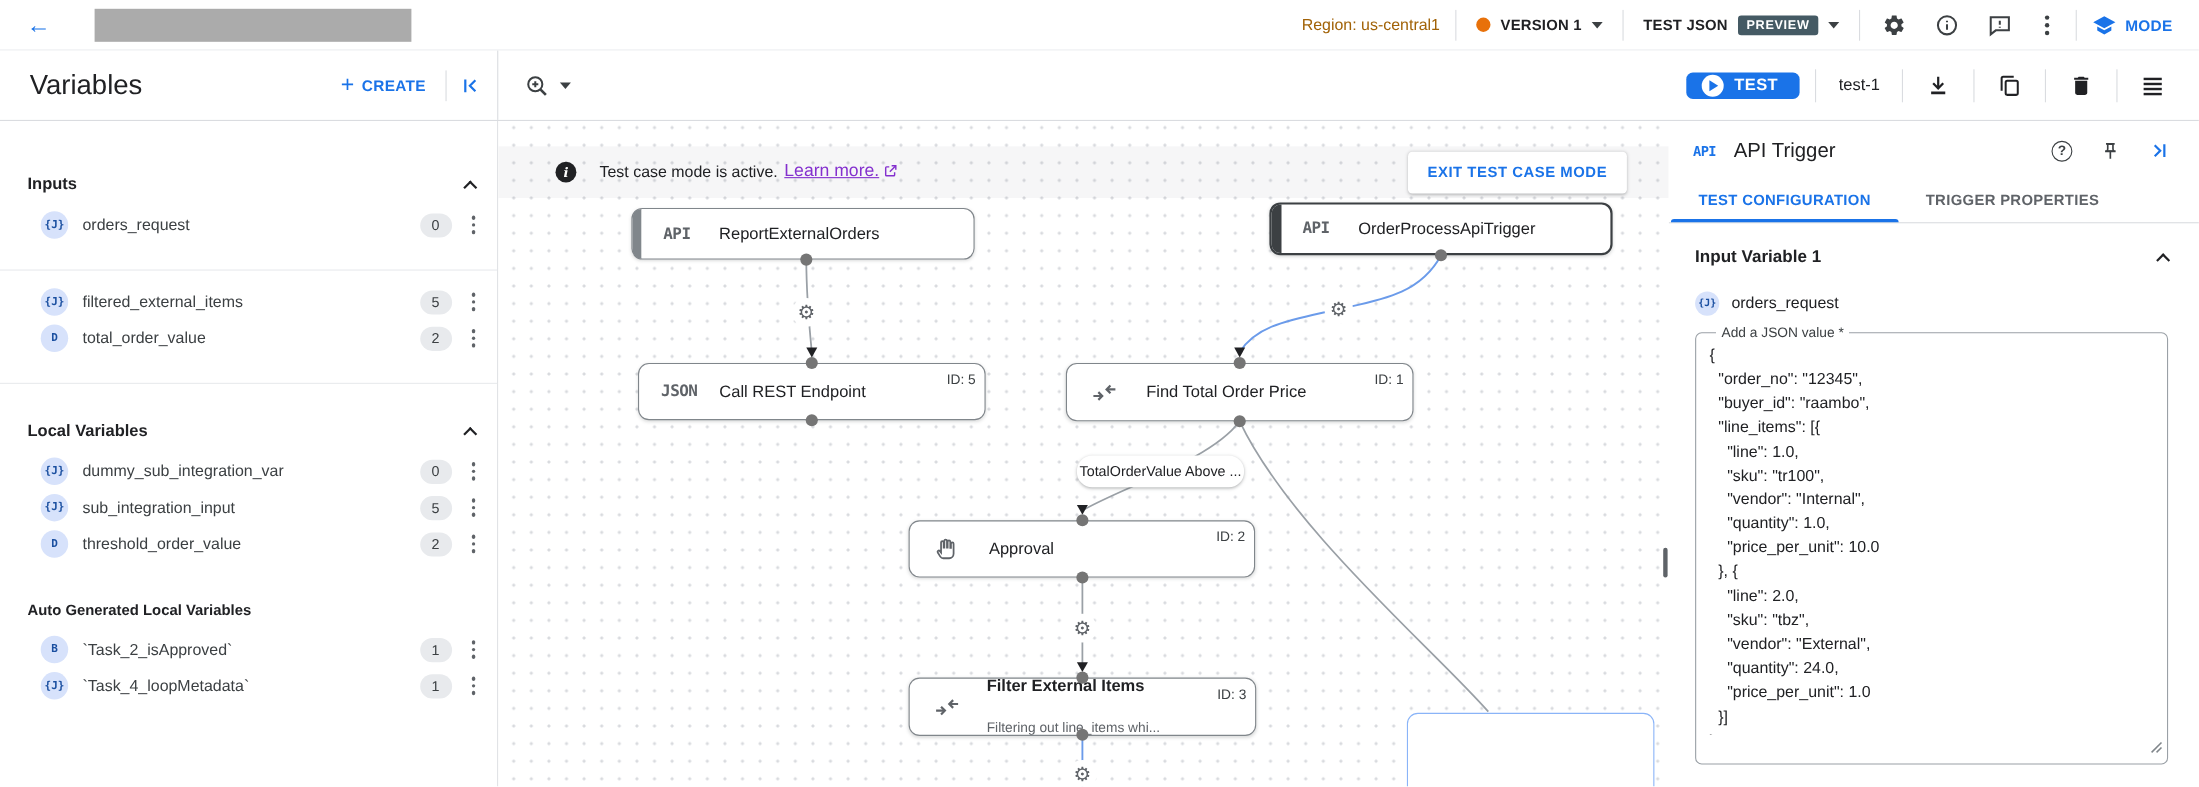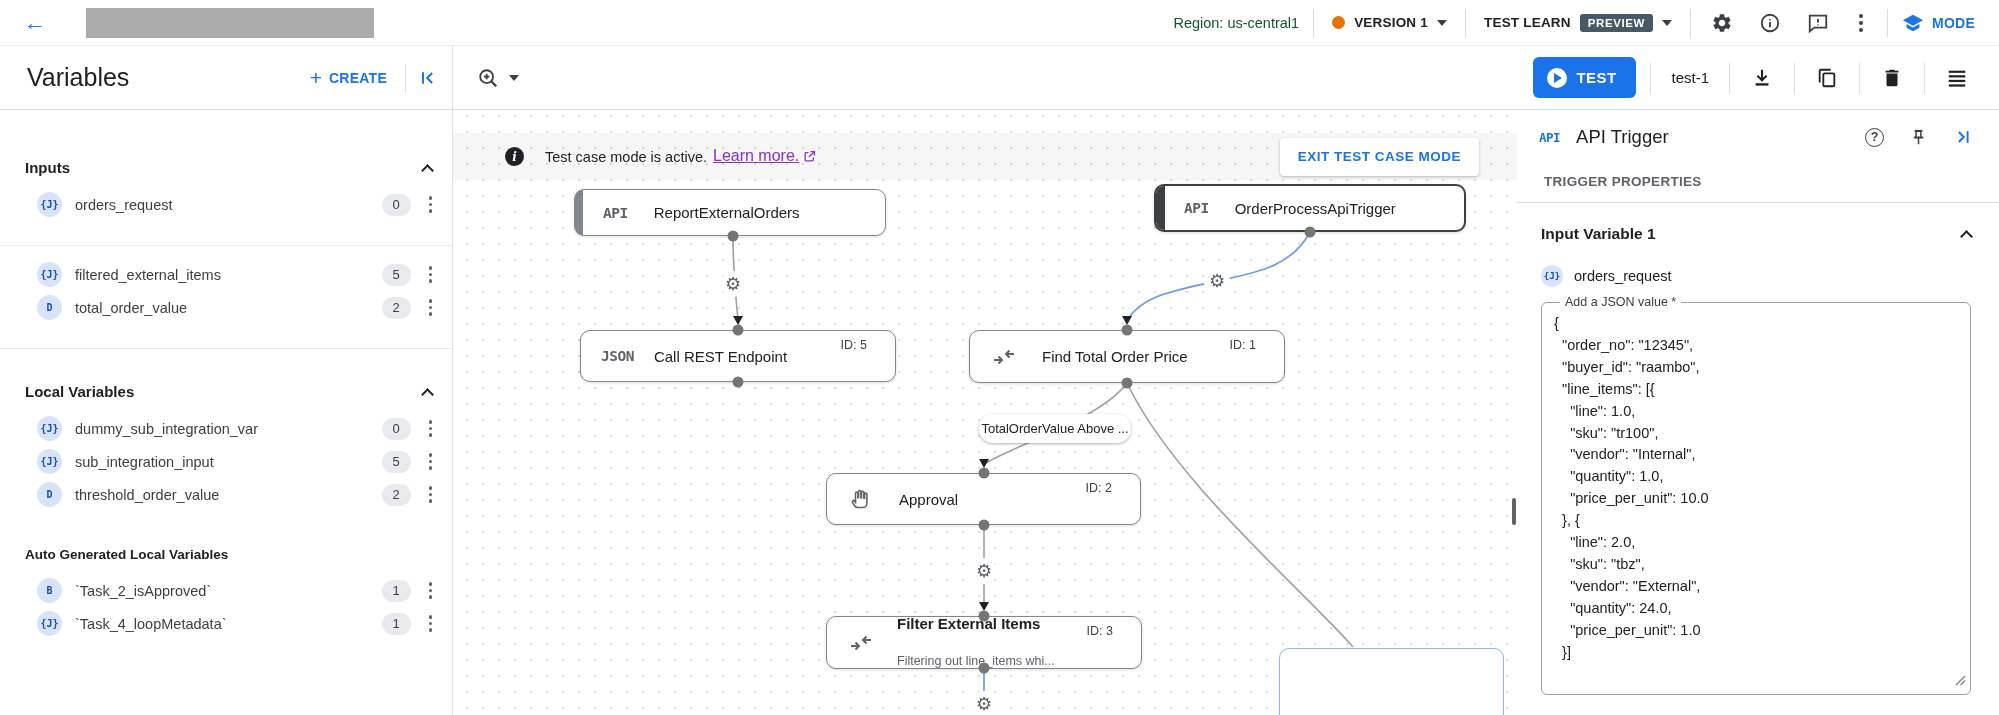--- a/index.html
+++ b/index.html
@@ -5,21 +5,21 @@
   * { margin:0; padding:0; box-sizing:border-box; }
   html,body { width:1999px; height:715px; overflow:hidden; }
   body { font-family:"Liberation Sans", sans-serif; background:#fff; color:#202124; }
   .app { position:relative; width:1999px; height:715px; background:#fff; }
 
   
   .topbar { height:46px; display:flex; align-items:center; border-bottom:1px solid #e8eaed; padding:0 24px 0 16px; background:#fff; }
   .back-btn { color:#1a73e8; font-size:22px; line-height:1; cursor:pointer; padding:4px 8px; }
   .redacted-title { width:288px; height:30px; background:#ababab; margin-left:32px; }
   .topbar-right { margin-left:auto; display:flex; align-items:center; gap:14px; }
-  .region-text { color:#14532d; font-size:14.5px;margin-left:13px; }
+  .region-text { color:#a16207; font-size:14.5px;margin-left:13px; }
   .tb-sep { width:1px; height:28px; background:#dadce0; }
   .version-chip, .testcase-chip { display:flex; align-items:center; gap:9px; cursor:pointer; padding:0 4px; }
   .version-dot { width:13px; height:13px; border-radius:50%; background:#e8710a; }
   .chip-label { font-size:13.5px; font-weight:bold; letter-spacing:.2px; color:#202124; }
   .caret-down { width:0; height:0; border-left:5px solid transparent; border-right:5px solid transparent; border-top:6px solid #3c4043; }
   .preview-badge { background:#455a64; color:#fff; font-size:11.5px; font-weight:bold; letter-spacing:.6px; padding:3px 8px; border-radius:3px; }
   .icon-btn { width:34px; height:34px; display:flex; align-items:center; justify-content:center; cursor:pointer; }
   .icon-btn svg { display:block; }
   .kebab { display:flex; flex-direction:column; gap:3px; align-items:center; cursor:pointer; padding:4px 10px; }
   .kebab i { width:4px; height:4px; border-radius:50%; background:#3c4043; }
@@ -30,21 +30,21 @@
   .tb-left { width:453px; height:100%; display:flex; align-items:center; padding:0 14px 0 27px; border-right:1px solid #dadce0; }
   .tb-title { font-size:25px; color:#202124; font-weight:400; }
   .create-btn { margin-left:auto; display:flex; align-items:center; gap:7px; color:#1a73e8; cursor:pointer; }
   .create-plus { font-size:21px; font-weight:400; line-height:1; }
   .create-label { font-size:14px; font-weight:bold; letter-spacing:.25px; }
   .tb-left .tb-sep { margin:0 12px 0 18px; }
   .collapse-left { cursor:pointer; display:flex; align-items:center; }
   .tb-mid { flex:1; height:100%; display:flex; align-items:center; padding-left:24px; }
   .zoom-tool { display:flex; align-items:center; gap:10px; cursor:pointer; }
   .tb-right { display:flex; align-items:center; gap:0; padding-right:24px; }
-  .test-btn { display:flex; align-items:center; gap:10px; background:#1a73e8; color:#fff; font-size:15px; font-weight:bold; letter-spacing:.4px; border:none; border-radius:6px; height:41px; padding:0 20px 0 14px; cursor:pointer; }
+  .test-btn { display:flex; align-items:center; gap:10px; background:#1a73e8; color:#fff; font-size:15px; font-weight:bold; letter-spacing:.4px; border:none; border-radius:6px; height:24px; padding:0 20px 0 14px; cursor:pointer; }
   .play-circle { width:20px; height:20px; border-radius:50%; background:#fff; display:flex; align-items:center; justify-content:center; }
   .play-tri { width:0; height:0; border-top:5px solid transparent; border-bottom:5px solid transparent; border-left:8px solid #1a73e8; margin-left:2px; }
   .test-name { font-size:15px; font-weight:500; color:#202124; padding:0 6px; }
   .tb-right .tb-sep { margin:0 14px; height:30px; }
   .tool-icon { width:36px; height:36px; display:flex; align-items:center; justify-content:center; cursor:pointer; }
 
   
   .main { display:flex; height:605px; }
 
   
@@ -80,21 +80,21 @@
   .ext-icon { display:inline-block; margin-left:4px; vertical-align:-2px; }
   .exit-btn { margin-left:auto; background:#fff; border:none; border-radius:4px; height:38px; padding:0 18px; color:#1a73e8; font-size:13.5px; font-weight:bold; letter-spacing:.5px; box-shadow:0 1px 3px rgba(60,64,67,.35); cursor:pointer; font-family:"Liberation Sans", sans-serif; }
 
   .edges { position:absolute; inset:0; z-index:3; pointer-events:none; }
   .node { position:absolute; background:#fff; border:1px solid #80868b; border-radius:10px; box-shadow:0 1px 3px rgba(60,64,67,.18); display:flex; align-items:center; z-index:2; cursor:pointer; }
   .node .accent { position:absolute; left:0; top:0; bottom:0; width:8px; background:#80868b; border-radius:9px 0 0 9px; }
   .node.selected { border:2px solid #3c4043; }
   .node.selected .accent { background:#3c4043; width:9px; border-radius:8px 0 0 8px; }
   .node-badge { font-family:"DejaVu Sans Mono", monospace; font-size:14.5px; font-weight:bold; color:#5f6368; letter-spacing:-0.5px; margin-left:28px; flex:none; }
   .node-title { font-size:15px; color:#202124; margin-left:26px; white-space:nowrap; }
-  .node-id { position:absolute; top:7px; right:28px; font-size:12.5px; color:#3c4043; }
+  .node-id { position:absolute; top:7px; right:8px; font-size:12.5px; color:#3c4043; }
   .node-icon { margin-left:22px; display:flex; flex:none; }
   .node-text-block { margin-left:24px; display:flex; flex-direction:column; line-height:1.25; }
   .node-text-block .t { font-size:15px; font-weight:bold; color:#202124; }
   .node-text-block .s { font-size:12.5px; color:#5f6368; margin-top:20px; }
   .edge-gear { position:absolute; width:26px; height:26px; transform:translate(-50%,-50%); background:#fff; border-radius:50%; display:flex; align-items:center; justify-content:center; font-size:18px; color:#5f6368; z-index:4; cursor:pointer; }
   .edge-label { position:absolute; left:526px; top:304px; width:152px; height:29px; background:#fff; border-radius:14px; box-shadow:0 1px 3px rgba(60,64,67,.4); display:flex; align-items:center; justify-content:center; font-size:13px; font-weight:500; color:#202124; z-index:4; white-space:nowrap; cursor:pointer; }
   .partial-node { position:absolute; left:826px; top:538px; width:225px; height:92px; background:#fff; border:1.5px solid #8ab4f8; border-radius:10px; z-index:2; }
   .canvas-scroll-thumb { position:absolute; right:1px; top:388px; width:4px; height:27px; background:#5f6368; border-radius:2px; z-index:6; cursor:grab; }
 
   
@@ -130,21 +130,21 @@
     <div class="topbar-right">
       <span class="region-text">Region: us-central1</span>
       <span class="tb-sep"></span>
       <div class="version-chip">
         <span class="version-dot"></span>
         <span class="chip-label">VERSION 1</span>
         <span class="caret-down"></span>
       </div>
       <span class="tb-sep"></span>
       <div class="testcase-chip">
-        <span class="chip-label">TEST LEARN</span>
+        <span class="chip-label">TEST JSON</span>
         <span class="preview-badge">PREVIEW</span>
         <span class="caret-down"></span>
       </div>
       <span class="tb-sep"></span>
       <span class="icon-btn">
         <svg width="22" height="22" viewBox="0 0 24 24" fill="#3c4043">
             <path d="M19.14 12.94c.04-.3.06-.61.06-.94s-.02-.64-.07-.94l2.03-1.58c.18-.14.23-.41.12-.61l-1.92-3.32c-.12-.22-.37-.29-.59-.22l-2.39.96c-.5-.38-1.03-.7-1.62-.94l-.36-2.54c-.04-.24-.24-.41-.48-.41h-3.84c-.24 0-.43.17-.47.41l-.36 2.54c-.59.24-1.13.57-1.62.94l-2.39-.96c-.22-.08-.47 0-.59.22L2.74 8.87c-.12.21-.08.47.12.61l2.03 1.58c-.05.3-.09.63-.09.94s.02.64.07.94l-2.03 1.58c-.18.14-.23.41-.12.61l1.92 3.32c.12.22.37.29.59.22l2.39-.96c.5.38 1.03.7 1.62.94l.36 2.54c.05.24.24.41.48.41h3.84c.24 0 .44-.17.47-.41l.36-2.54c.59-.24 1.13-.56 1.62-.94l2.39.96c.22.08.47 0 .59-.22l1.92-3.32c.12-.22.07-.47-.12-.61l-2.01-1.58zM12 15.6c-1.98 0-3.6-1.62-3.6-3.6s1.62-3.6 3.6-3.6 3.6 1.62 3.6 3.6-1.62 3.6-3.6 3.6z"></path>
           </svg>
       </span>
       <span class="icon-btn">
@@ -486,20 +486,21 @@
           <span style="cursor:pointer; display:flex;">
             <svg width="20" height="20" viewBox="0 0 24 24" fill="none" stroke="#1a73e8" stroke-width="2.4">
                 <polyline points="7,6 13,12 7,18"></polyline>
                 <line x1="17.5" y1="5" x2="17.5" y2="19"></line>
               </svg>
           </span>
         </span>
       </div>
 
       <div class="tabs">
+        <span class="tab active">TEST CONFIGURATION</span>
         <span class="tab">TRIGGER PROPERTIES</span>
       </div>
 
       <div class="panel-body">
         <div class="section-head">
           <span class="section-title">Input Variable 1</span>
           <span class="chev-up"></span>
         </div>
         <div class="var-line">
           <span class="type-badge">{J}</span>

